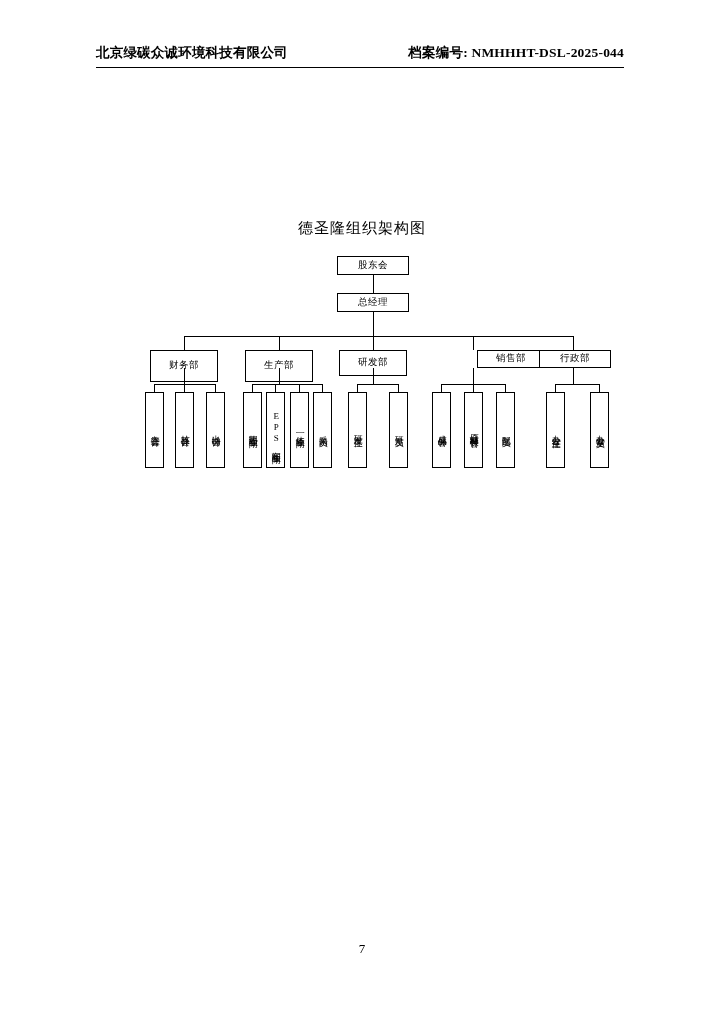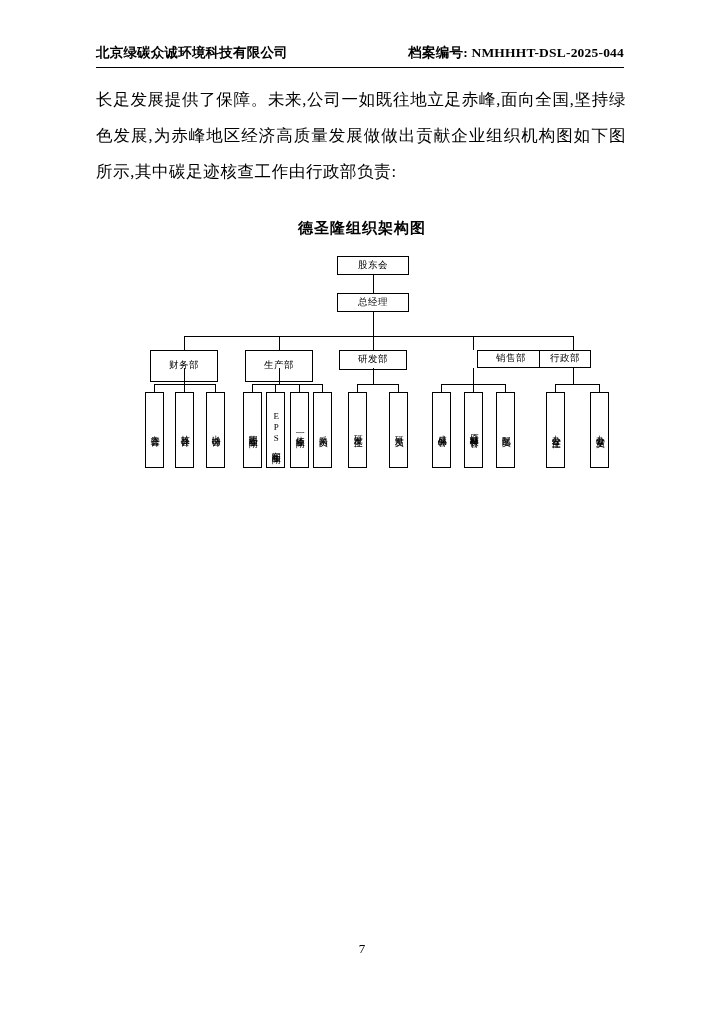--- a/index.html
+++ b/index.html
@@ -50,21 +50,21 @@
   }
 
   
   .chart-title {
     position: absolute;
     top: 219px;
     left: 0;
     width: 724px;
     text-align: center;
     font-size: 15px;
-    font-weight: bold;
+    font-weight: normal;
     letter-spacing: 1px;
   }
 
   
   .org {
     position: absolute;
     left: 12px;
     top: 248px;
     width: 724px;
     height: 250px;
@@ -135,21 +135,20 @@
 <div class="page">
 
   <div class="header">
     <span class="header-left">北京绿碳众诚环境科技有限公司</span>
     <span class="header-right">
       <span>档案编号:</span>
       <span class="code">NMHHHT-DSL-2025-044</span>
     </span>
   </div>
 
-  <div class="para">长足发展提供了保障。未来,公司一如既往地立足赤峰,面向全国,坚持绿色发展,为赤峰地区经济高质量发展做做出贡献企业组织机构图如下图所示,其中碳足迹核查工作由行政部负责:</div>
 
   <div class="chart-title">德圣隆组织架构图</div>
 
   <div class="org">
 
     <div class="box top" style="left:325px; top:8px; width:72px; height:19px;">股东会</div>
 
     <div class="line-v" style="left:361px; top:27px; height:18px;"></div>
 
     <div class="box top" style="left:325px; top:45px; width:72px; height:19px;">总经理</div>
@@ -159,23 +158,23 @@
     <div class="line-h" style="left:172px; top:88px; width:390px;"></div>
 
     <div class="line-v" style="left:172px; top:88px; height:14px;"></div>
     <div class="line-v" style="left:267px; top:88px; height:14px;"></div>
     <div class="line-v" style="left:361px; top:88px; height:14px;"></div>
     <div class="line-v" style="left:461px; top:88px; height:14px;"></div>
     <div class="line-v" style="left:561px; top:88px; height:14px;"></div>
 
     <div class="box lvl3" style="left:138px; top:102px; width:68px; height:32px;">财务部</div>
     <div class="box lvl3" style="left:233px; top:102px; width:68px; height:32px;">生产部</div>
-    <div class="box lvl3" style="left:327px; top:102px; width:68px; height:20px;">研发部</div>
+    <div class="box lvl3" style="left:327px; top:102px; width:68px; height:26px;">研发部</div>
     <div class="box lvl3" style="left:427px; top:102px; width:68px; height:18px;margin-left:38px;">销售部</div>
-    <div class="box lvl3" style="left:527px; top:102px; width:52px; height:18px;">行政部</div>
+    <div class="box lvl3" style="left:527px; top:102px; width:72px; height:18px;">行政部</div>
 
     <div class="line-v" style="left:172px; top:120px; height:16px;"></div>
     <div class="line-h" style="left:142px; top:136px; width:61px;"></div>
     <div class="line-v" style="left:142px; top:136px; height:8px;"></div>
     <div class="line-v" style="left:172px; top:136px; height:8px;"></div>
     <div class="line-v" style="left:203px; top:136px; height:8px;"></div>
 
     <div class="box vert" style="left:133px; top:144px; width:19px; height:76px;">主管会计</div>
     <div class="box vert" style="left:163px; top:144px; width:19px; height:76px;">核算会计</div>
     <div class="box vert" style="left:194px; top:144px; width:19px; height:76px;">出纳会计</div>

